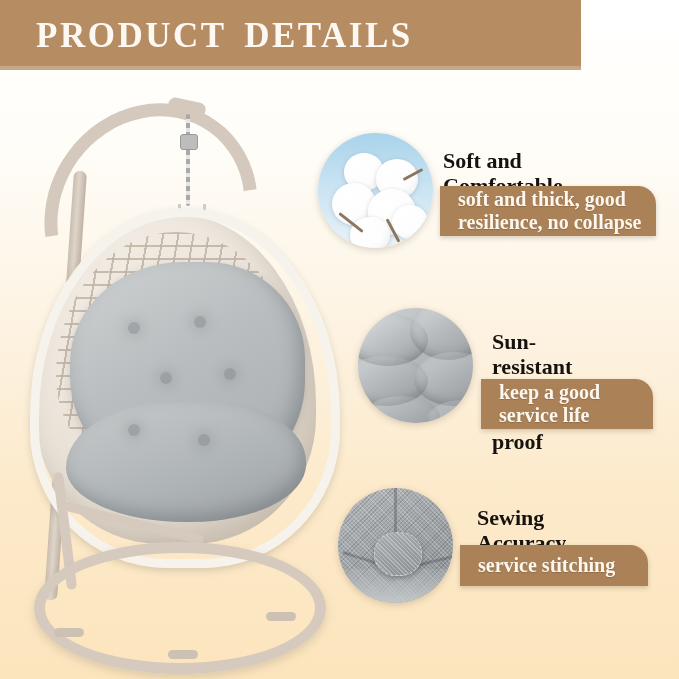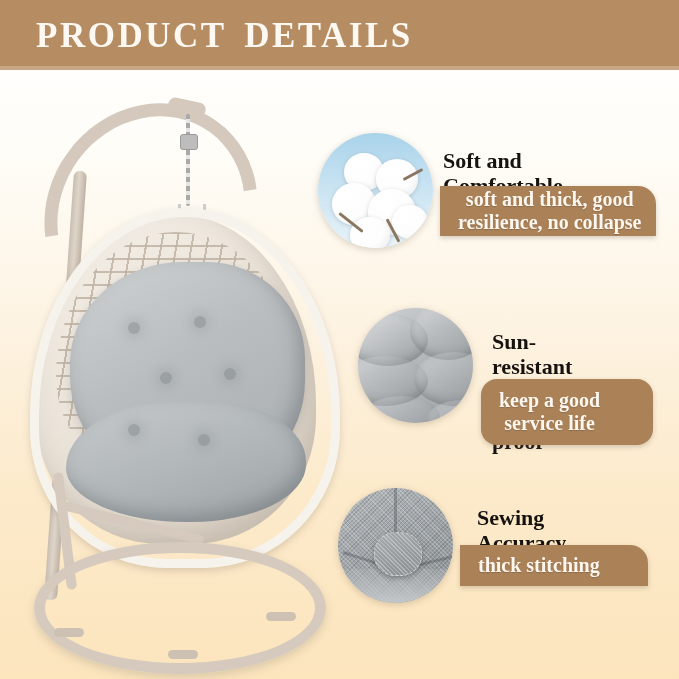--- a/index.html
+++ b/index.html
@@ -8,21 +8,21 @@
     font-family:"Liberation Serif", serif;
     background:#ffffff;
   }
   #page{
     position:relative;width:679px;height:679px;
     background:linear-gradient(to bottom,#ffffff 0%,#fffdf8 22%,#fdf3e2 48%,#fceacb 72%,#fce5bd 100%);
     overflow:hidden;
   }
   
   .header-banner{
-    position:absolute;left:0;top:0;width:679px;height:70px;
+    position:absolute;left:0;top:0;width:581px;height:70px;
     background:#b68d62;
   }
   .header-banner::after{
     content:"";position:absolute;left:0;bottom:0;width:100%;height:4px;
     background:rgba(255,255,255,.22);
   }
   .header-title{
     position:absolute;left:36px;top:16px;
     font-family:"Liberation Serif", serif;
     font-size:35px;font-weight:bold;color:#fdf8f2;
@@ -166,38 +166,38 @@
     font-family:"Liberation Serif", serif;
     font-weight:bold;color:#15120f;
     font-size:22px;line-height:25px;
     white-space:pre-line;
   }
   .feature-banner{
     position:absolute;
     background:#ab8258;
     border-radius:0 18px 0 0;
     box-shadow:0 2px 5px rgba(120,100,78,.3);
-    display:flex;align-items:center;text-align:center;
+    display:flex;align-items:center;
   }
   .feature-banner-text{
     font-family:"Liberation Serif", serif;
     font-weight:bold;color:#fdf7ef;
     font-size:20px;line-height:23px;
     white-space:pre-line;
     padding-left:18px;
     text-shadow:0 1px 1px rgba(90,70,48,.35);
   }
   
   #feature-1 .feature-thumb{left:318px;top:133px;width:115px;height:115px;}
   #feature-1 .feature-title{left:443px;top:148px;}
   #feature-1 .feature-banner{left:440px;top:186px;width:216px;height:50px;}
   
   #feature-2 .feature-thumb{left:358px;top:308px;width:115px;height:115px;}
   #feature-2 .feature-title{left:492px;top:329px;}
-  #feature-2 .feature-banner{left:481px;top:379px;width:172px;height:66px;border-radius:16px;}
+  #feature-2 .feature-banner{left:481px;top:379px;width:172px;height:50px;}
   
   #feature-3 .feature-thumb{left:338px;top:488px;width:115px;height:115px;}
   #feature-3 .feature-title{left:466px;top:505px;margin-left:11px;}
   #feature-3 .feature-banner{left:460px;top:545px;width:188px;height:41px;}
 </style>
 </head>
 <body>
 
 <div id="page">
 
@@ -270,17 +270,17 @@
   <div class="feature" id="feature-3">
     <div class="feature-thumb thumb-stitch">
       <div class="stitch-seam" style="left:56px;top:0;width:3px;height:50px;"></div>
       <div class="stitch-seam" style="left:4px;top:70px;width:46px;height:3px;transform:rotate(18deg);"></div>
       <div class="stitch-seam" style="left:72px;top:72px;width:46px;height:3px;transform:rotate(-14deg);"></div>
       <div class="stitch-floor"></div>
       <div class="stitch-button"></div>
     </div>
     <div class="feature-title">Sewing Accuracy</div>
     <div class="feature-banner">
-      <div class="feature-banner-text">thick stitching</div>
+      <div class="feature-banner-text">service stitching</div>
     </div>
   </div>
 
 </div>
 
 </body></html>

